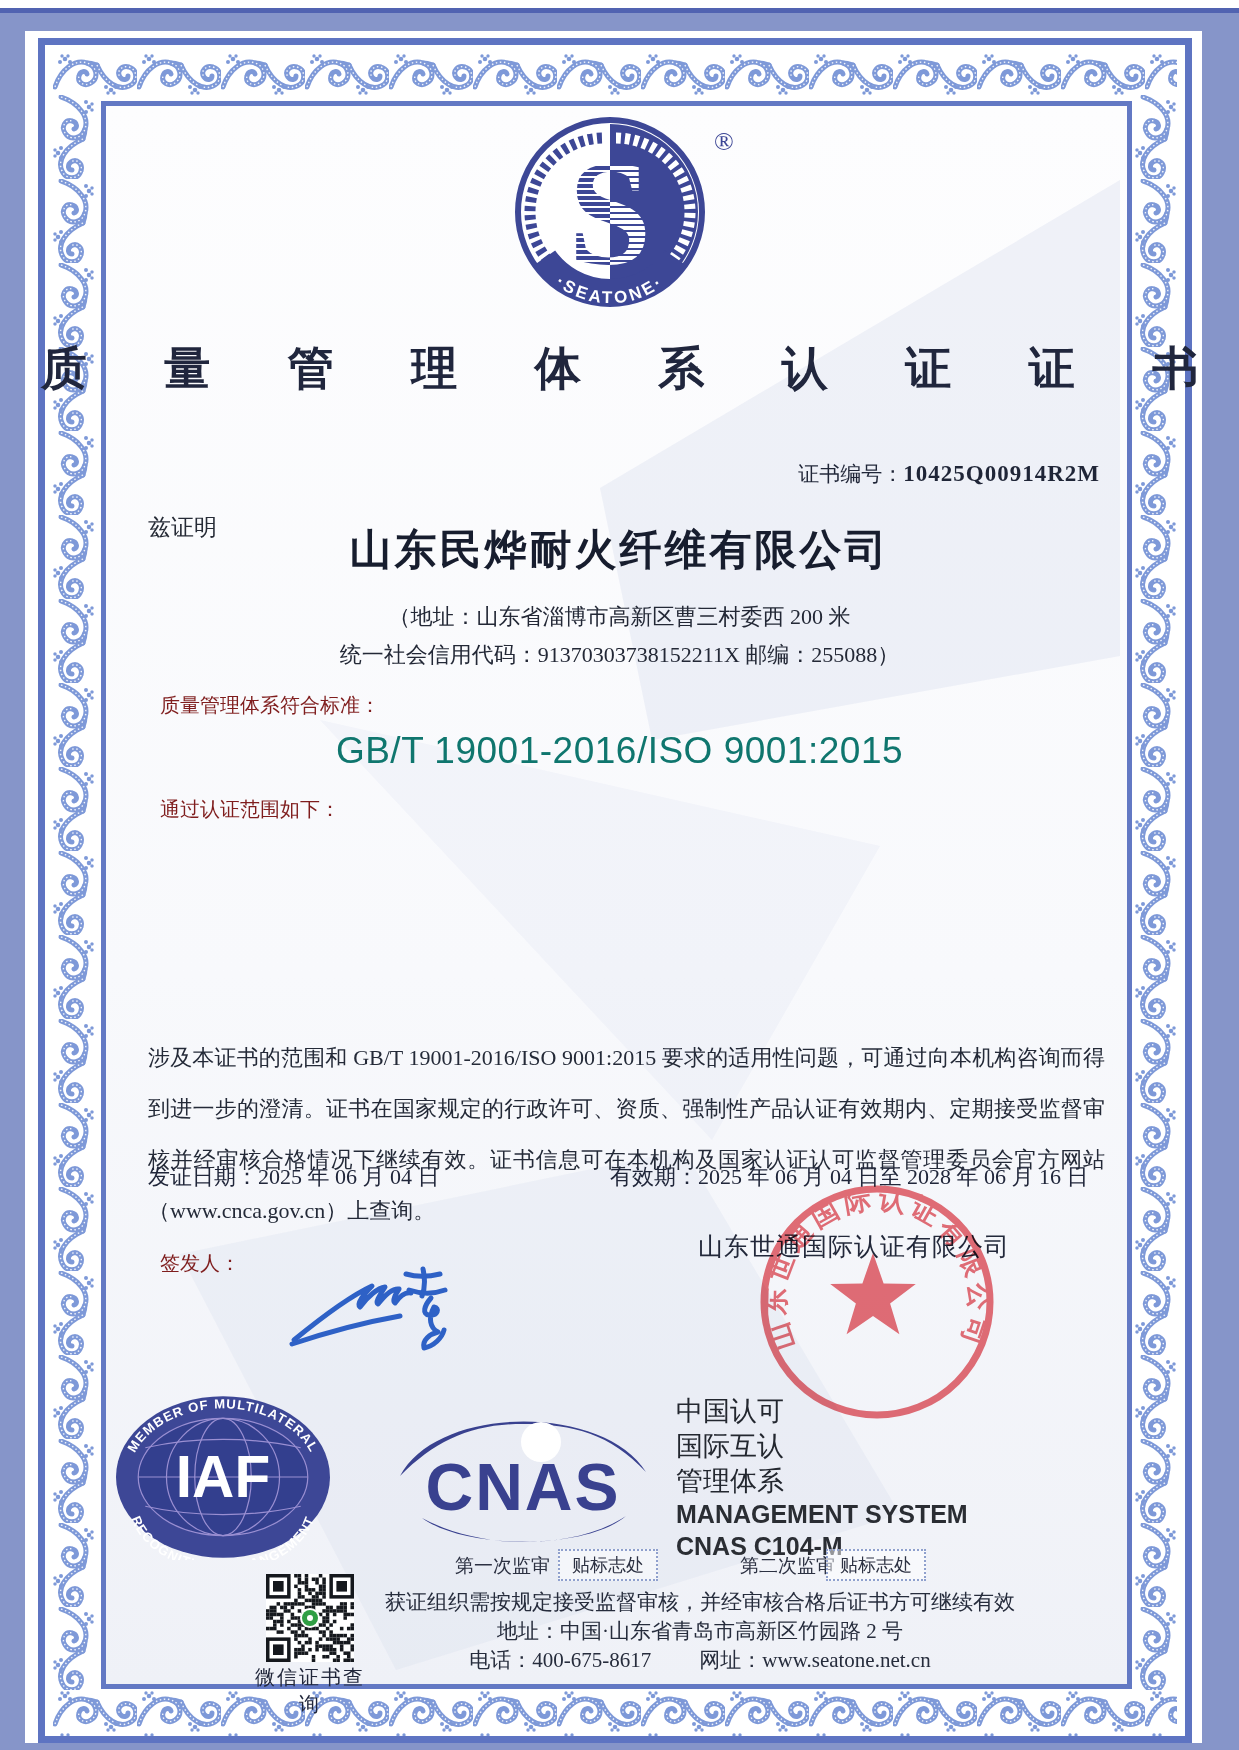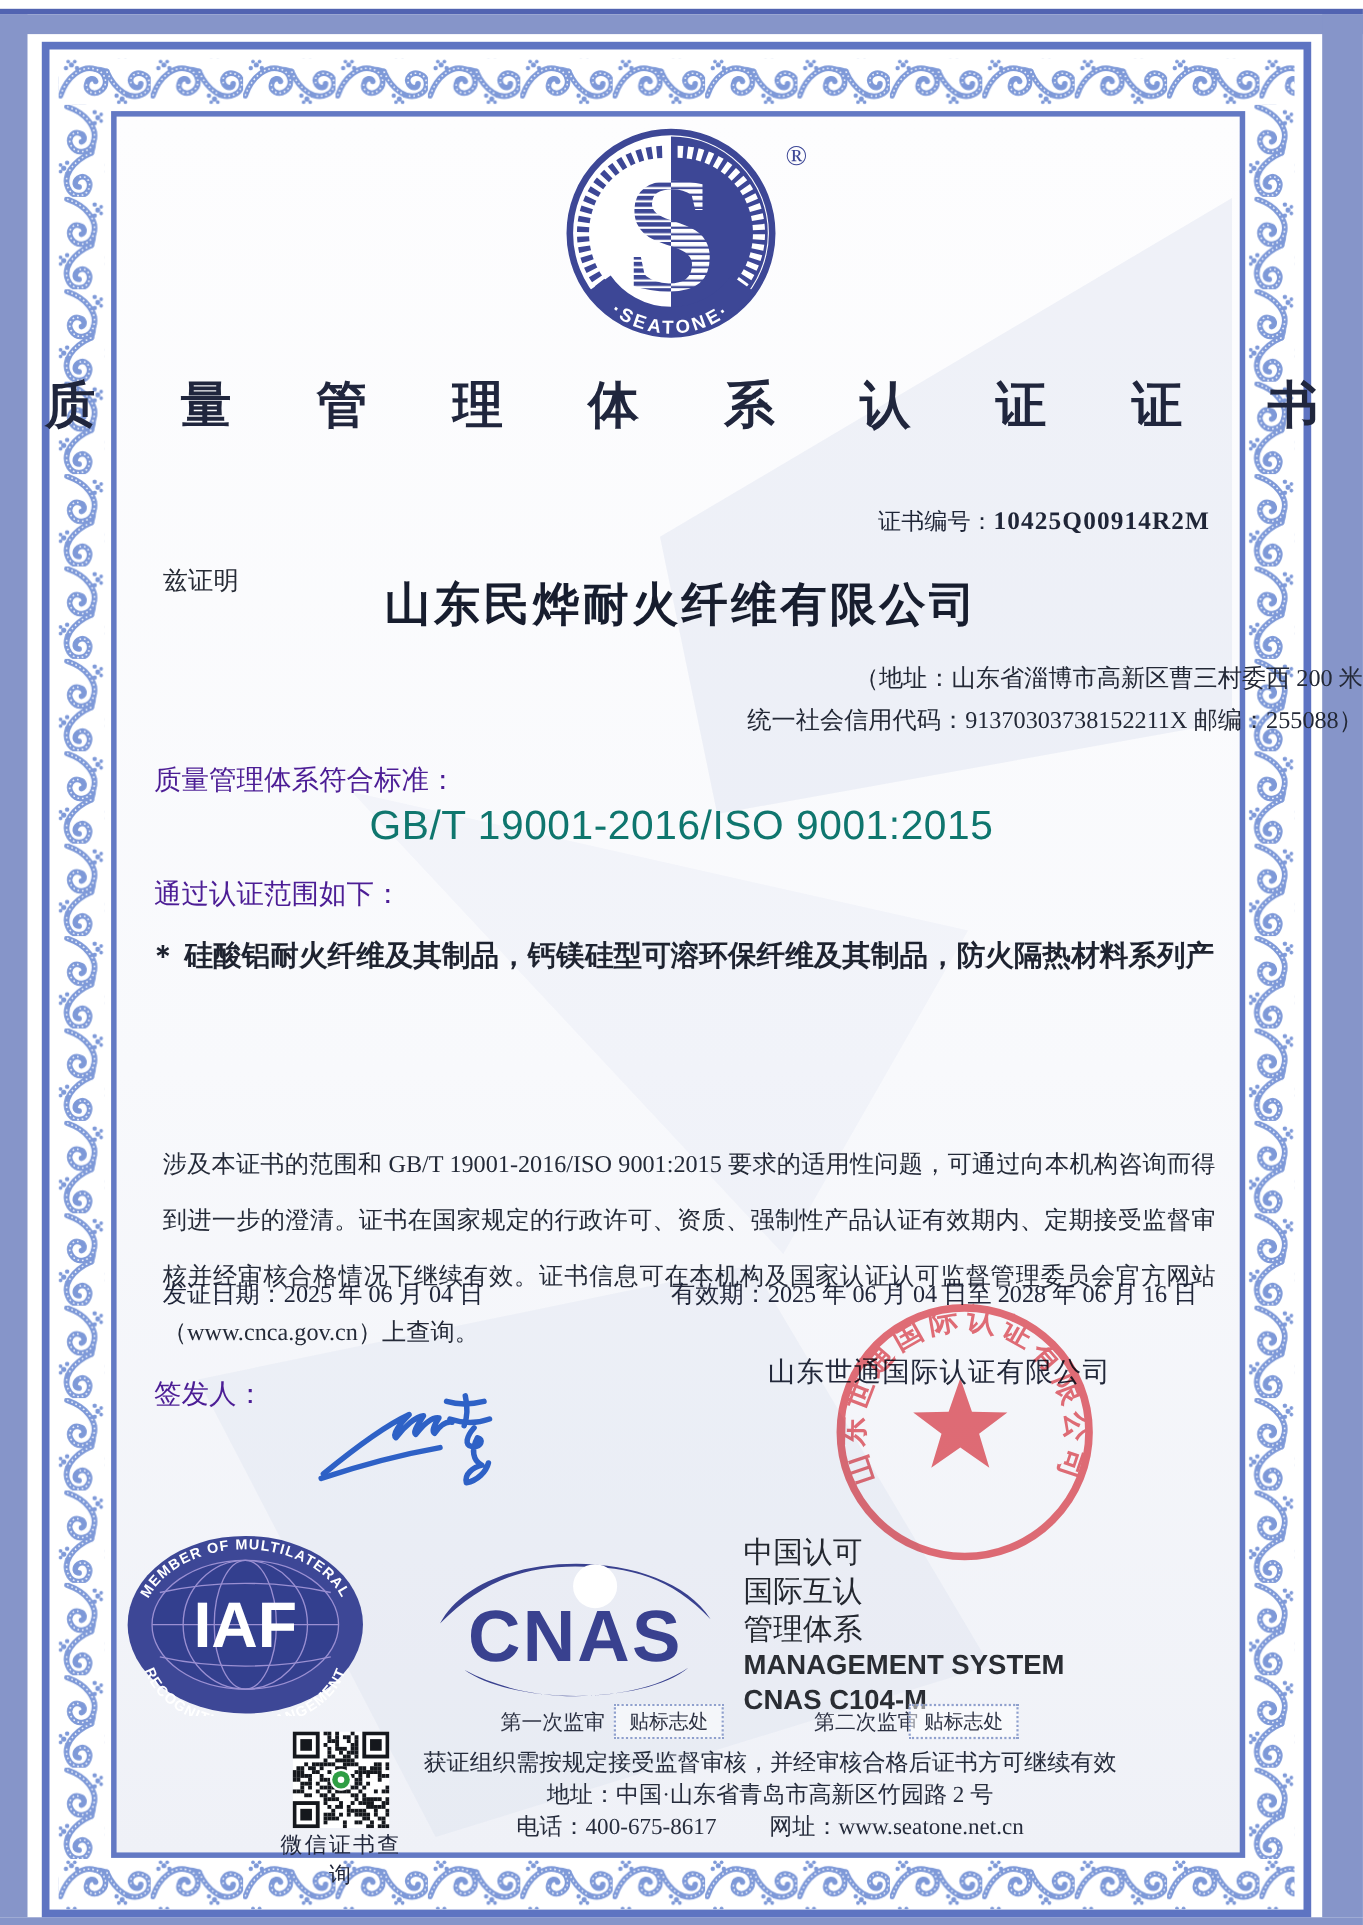--- a/index.html
+++ b/index.html
@@ -19,22 +19,22 @@
   .content-wash{left:106px;top:106px;right:112px;bottom:66px;
     background:linear-gradient(180deg,#fdfdfe 0%,#f8f9fc 55%,#eff1f7 100%);}
   .wm{pointer-events:none;}
   .title{left:0;right:0;top:338px;text-align:center;font-size:46px;font-weight:bold;
          color:#20263d;letter-spacing:33px;text-indent:33px;}
   .certno{right:139px;top:460px;font-size:21px;color:#1f2537;}
   .certno b{font-size:23px;font-family:"Liberation Serif",serif;letter-spacing:1px;}
   .attest{left:148px;top:512px;font-size:23px;text-align:center;}
   .company{left:0;right:0;top:522px;text-align:center;font-size:42px;font-weight:bold;
            color:#171d2e;letter-spacing:3px;}
-  .addr{left:0;right:0;text-align:right;font-size:22px;color:#232836;}
-  .lbl{left:140px;font-size:25px;color:#4c1d95;}
+  .addr{left:0;right:0;text-align:center;font-size:22px;color:#232836;}
+  .lbl{left:160px;font-size:20px;color:#7f1d1d;}
   .standard{left:0;right:0;top:730px;text-align:center;font-size:37px;
             font-family:"Liberation Sans",sans-serif;color:#0f766e;letter-spacing:.5px;}
   .scope{left:110px;right:110px;top:850px;text-align:center;font-size:26px;
          font-weight:bold;line-height:37px;color:#1e2330;}
   .legal{left:148px;right:134px;top:1032px;font-size:22px;line-height:51px;
          text-align:justify;color:#242a38;}
   .dates{font-size:22px;color:#20263a;}
   .issuer{left:698px;top:1230px;font-size:25px;color:#22283a;letter-spacing:1px;}
   
   .claims{left:676px;top:1394px;font-size:27px;line-height:35px;color:#23272f;
@@ -147,21 +147,20 @@
 </div>
 <div class="abs attest">兹证明</div>
 <div class="abs company">山东民烨耐火纤维有限公司</div>
 <div class="abs addr" style="top:602px">（地址：山东省淄博市高新区曹三村委西 200 米</div>
 <div class="abs addr" style="top:640px">统一社会信用代码：91370303738152211X 邮编：255088）</div>
 
 <div class="abs lbl" style="top:692px">质量管理体系符合标准：</div>
 <div class="abs standard">GB/T 19001-2016/ISO 9001:2015</div>
 <div class="abs lbl" style="top:796px">通过认证范围如下：</div>
 <div class="abs scope">
-  <div>＊ 硅酸铝耐火纤维及其制品，钙镁硅型可溶环保纤维及其制品，防火隔热材料系列产</div>
 </div>
 
 <div class="abs legal">涉及本证书的范围和 GB/T 19001-2016/ISO 9001:2015 要求的适用性问题，可通过向本机构咨询而得到进一步的澄清。证书在国家规定的行政许可、资质、强制性产品认证有效期内、定期接受监督审核并经审核合格情况下继续有效。证书信息可在本机构及国家认证认可监督管理委员会官方网站（www.cnca.gov.cn）上查询。</div>
 
 <div class="abs dates" style="left:148px;top:1162px">
   <span>发证日期：</span><span>2025 年 06 月 04 日</span>
 </div>
 <div class="abs dates" style="left:610px;top:1162px">
   <span>有效期：</span><span>2025 年 06 月 04 日至 2028 年 06 月 16 日</span>
 </div>

